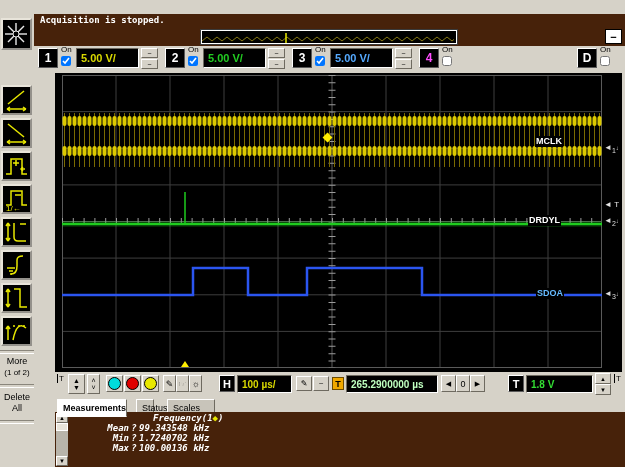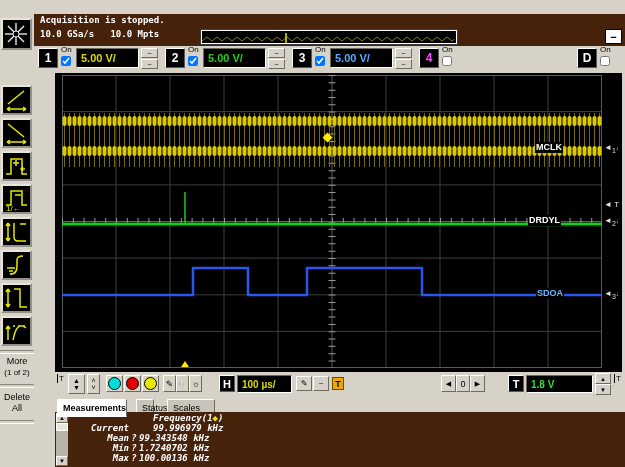--- a/index.html
+++ b/index.html
@@ -50,21 +50,20 @@
              align-items:center;justify-content:center;font-size:6px;color:#000;box-sizing:border-box;}
 </style>
 </head>
 <body>
 
 <div id="screen">
 
 
   <div class="abs maroon" style="left:34px;top:14px;width:591px;height:32px;">
     <div class="abs monotxt" style="left:6px;top:1px;font-size:9px;">Acquisition is stopped.</div>
-    <div class="abs monotxt" style="left:6px;top:15px;font-size:9px;">10.0 GSa/s   10.0 Mpts</div>
 
     <div class="abs" style="left:166px;top:15px;width:258px;height:16px;background:#fff;border:1px solid #3a3a3a;padding:1px;box-sizing:border-box;">
       <div style="position:relative;width:100%;height:100%;background:#000;overflow:hidden;">
         <svg width="252" height="12">
           <defs>
             <pattern id="zig" x="0" y="0" width="10" height="12" patternUnits="userSpaceOnUse">
               <path d="M0 8 L5 4 L10 8" stroke="#8a7a10" stroke-width="1" fill="none"></path>
             </pattern>
           </defs>
           <rect x="0" y="0" width="252" height="12" fill="url(#zig)"></rect>
@@ -268,21 +267,21 @@
         <line x1="0" y1="149" x2="540" y2="149" stroke="#1ecc1e" stroke-width="6" opacity="0.18"></line>
         <line x1="0" y1="149" x2="540" y2="149" stroke="#1ecc1e" stroke-width="2.5"></line>
         <line x1="123" y1="117" x2="123" y2="149" stroke="#1ecc1e" stroke-width="1.5"></line>
       </g>
 
       <path d="M0 220 H131 V193 H186 V220 H245 V193 H360 V220 H540" fill="none" stroke="#2b55f0" stroke-width="2.5"></path>
 
       <polygon points="119,292 127,292 123,286" fill="#ffee00"></polygon>
     </svg>
 
-    <div class="tracelbl" style="left:480px;top:69px;"><span style="color: rgb(255, 255, 255);">MCLK</span></div>
+    <div class="tracelbl" style="left:480px;top:63px;"><span style="color: rgb(255, 255, 255);">MCLK</span></div>
     <div class="tracelbl" style="left:473px;top:142px;"><span style="color: rgb(255, 255, 255);">DRDYL</span></div>
     <div class="tracelbl" style="left:481px;top:215px;"><span style="color: rgb(102, 187, 255);">SDOA</span></div>
 
     <div class="marker" style="left:549px;top:71px;"><span>◄</span><sub>1</sub><span style="font-size:6px;">↓</span></div>
     <div class="marker" style="left:549px;top:128px;color:#e8e8e8;"><span>◄</span>&nbsp;<span>T</span></div>
     <div class="marker" style="left:549px;top:144px;"><span>◄</span><sub>2</sub><span style="font-size:6px;">↓</span></div>
     <div class="marker" style="left:549px;top:217px;"><span>◄</span><sub>3</sub><span style="font-size:6px;">↓</span></div>
   </div>
 
   <div id="toolbar" class="abs">
@@ -320,20 +319,23 @@
         <span>100 µs/</span>
       </div>
     <div class="abs btn" style="left:241px;top:4px;width:16px;height:15px;font-size:8px;">
         <span>✎</span>
       </div>
     <div class="abs btn" style="left:258px;top:4px;width:16px;height:15px;font-size:8px;">
         <span>~</span>
       </div>
     <div class="abs" style="left:277px;top:5px;width:12px;height:13px;background:#f0a800;border:1px solid #6a4a00;display:flex;align-items:center;justify-content:center;font-size:9px;font-weight:bold;color:#000;box-sizing:border-box;">
         <span>T</span>
+      </div>
+    <div class="abs disp" style="left:291px;top:3px;width:92px;height:18px;color:#bfffbf;font-size:10px;">
+        <span>265.2900000 µs</span>
       </div>
     <div class="abs btn" style="left:386px;top:3px;width:15px;height:17px;font-size:7px;">
         <span>◀</span>
       </div>
     <div class="abs btn" style="left:401px;top:3px;width:14px;height:17px;font-size:9px;">
         <span>0</span>
       </div>
     <div class="abs btn" style="left:415px;top:3px;width:15px;height:17px;font-size:7px;">
         <span>▶</span>
       </div>
@@ -374,25 +376,20 @@
         </div>
     </div>
 
     <div class="abs" style="left:18px;top:1px;font-style:italic;">
       <div class="mline">
         <span class="mlabel"></span>
           <span class="mflag"></span>
         <span style="padding-left:14px;"><span>Frequency(1</span><span style="color:#e8e800;">◆</span><span>)</span></span>
       </div>
       <div class="mline">
-        <span class="mlabel">Current</span>
-          <span class="mflag"></span>
-          <span style="padding-left:14px;">99.996979 kHz</span>
-      </div>
-      <div class="mline">
         <span class="mlabel">Mean</span>
           <span class="mflag">?</span>
           <span>99.343548 kHz</span>
       </div>
       <div class="mline">
         <span class="mlabel">Min</span>
           <span class="mflag">?</span>
           <span>1.7240702 kHz</span>
       </div>
       <div class="mline">

